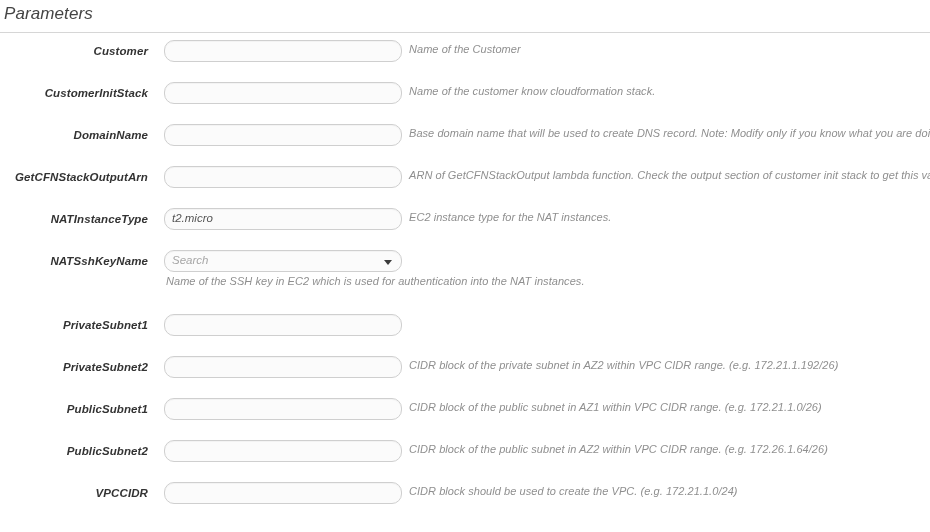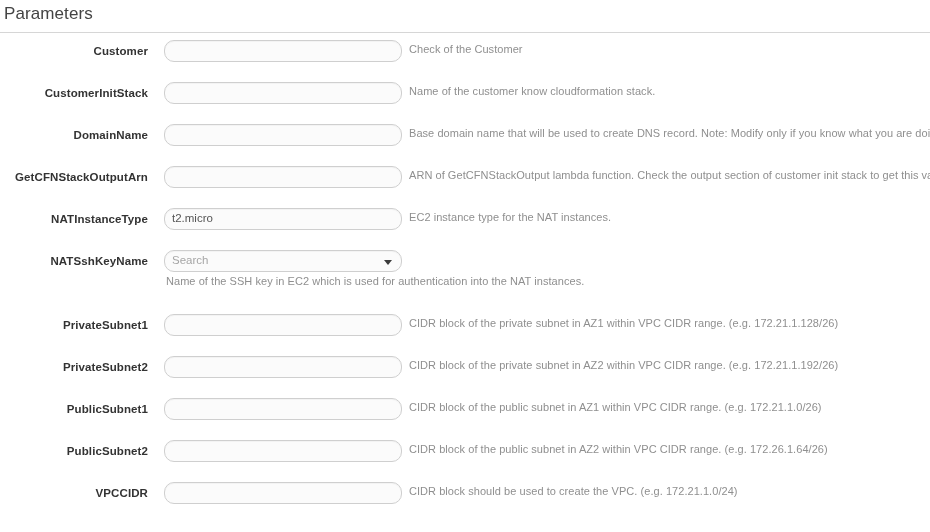--- a/index.html
+++ b/index.html
@@ -14,20 +14,21 @@
     font-family: "Liberation Sans", sans-serif;
     color: #333333;
     overflow: hidden;
   }
 
   #page {
     position: relative;
     width: 930px;
     height: 532px;
     background: #ffffff;
+    font-style: italic;
   }
 
   
   .section-header {
     position: absolute;
     left: 0;
     top: 0;
     width: 930px;
     height: 34px;
     box-sizing: border-box;
@@ -148,21 +149,21 @@
     <div class="section-title">Parameters</div>
     <div class="section-rule"></div>
   </div>
 
   <div class="form" id="form-rows">
       <div class="row">
         <div class="field-label">Customer</div>
         <div class="control">
           <span class="value"></span>
         </div>
-        <div class="description">Check of the Customer</div>
+        <div class="description">Name of the Customer</div>
       </div>
       <div class="row">
         <div class="field-label">CustomerInitStack</div>
         <div class="control">
           <span class="value"></span>
         </div>
         <div class="description">Name of the customer know cloudformation stack.</div>
       </div>
       <div class="row">
         <div class="field-label">DomainName</div>
@@ -191,21 +192,20 @@
           <span class="value placeholder">Search</span>
           <span class="caret-icon"></span>
         </div>
         <div class="sub-description">Name of the SSH key in EC2 which is used for authentication into the NAT instances.</div>
       </div>
       <div class="row">
         <div class="field-label">PrivateSubnet1</div>
         <div class="control">
           <span class="value"></span>
         </div>
-        <div class="description">CIDR block of the private subnet in AZ1 within VPC CIDR range. (e.g. 172.21.1.128/26)</div>
       </div>
       <div class="row">
         <div class="field-label">PrivateSubnet2</div>
         <div class="control">
           <span class="value"></span>
         </div>
         <div class="description">CIDR block of the private subnet in AZ2 within VPC CIDR range. (e.g. 172.21.1.192/26)</div>
       </div>
       <div class="row">
         <div class="field-label">PublicSubnet1</div>

